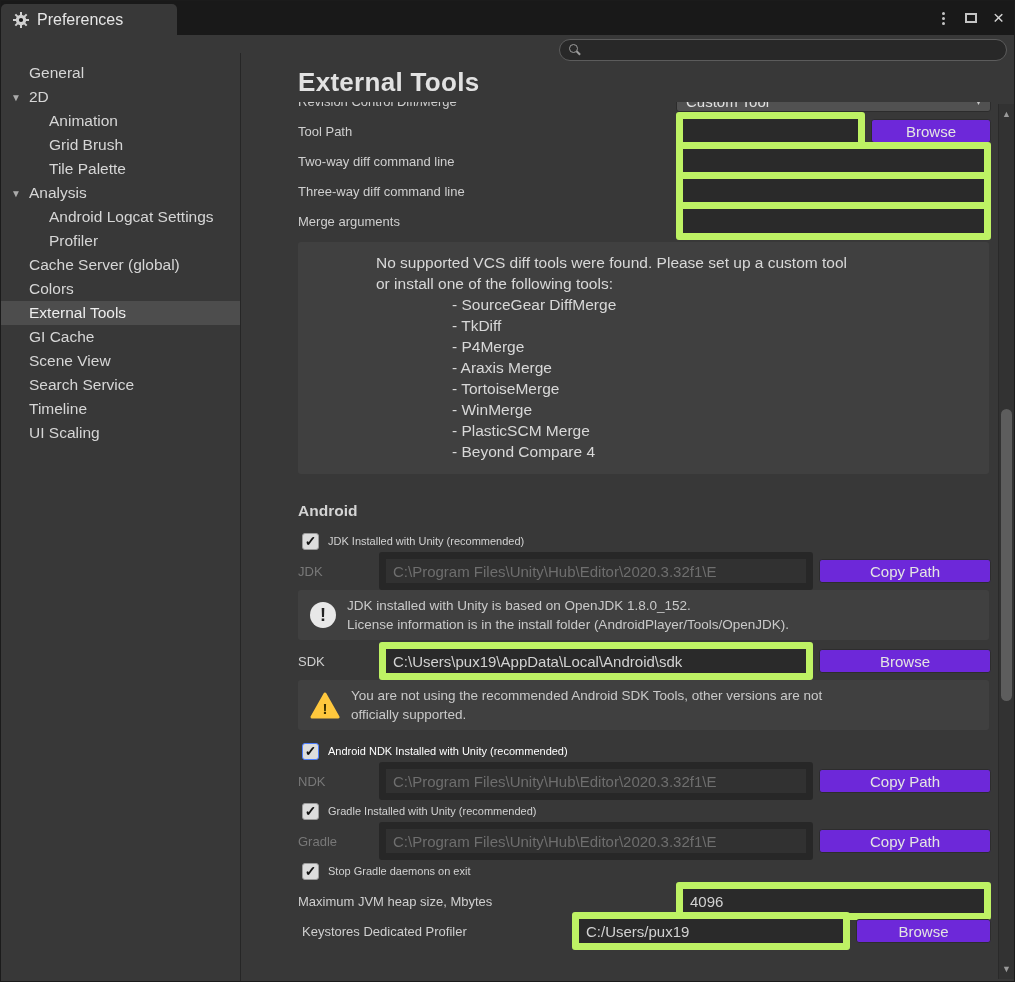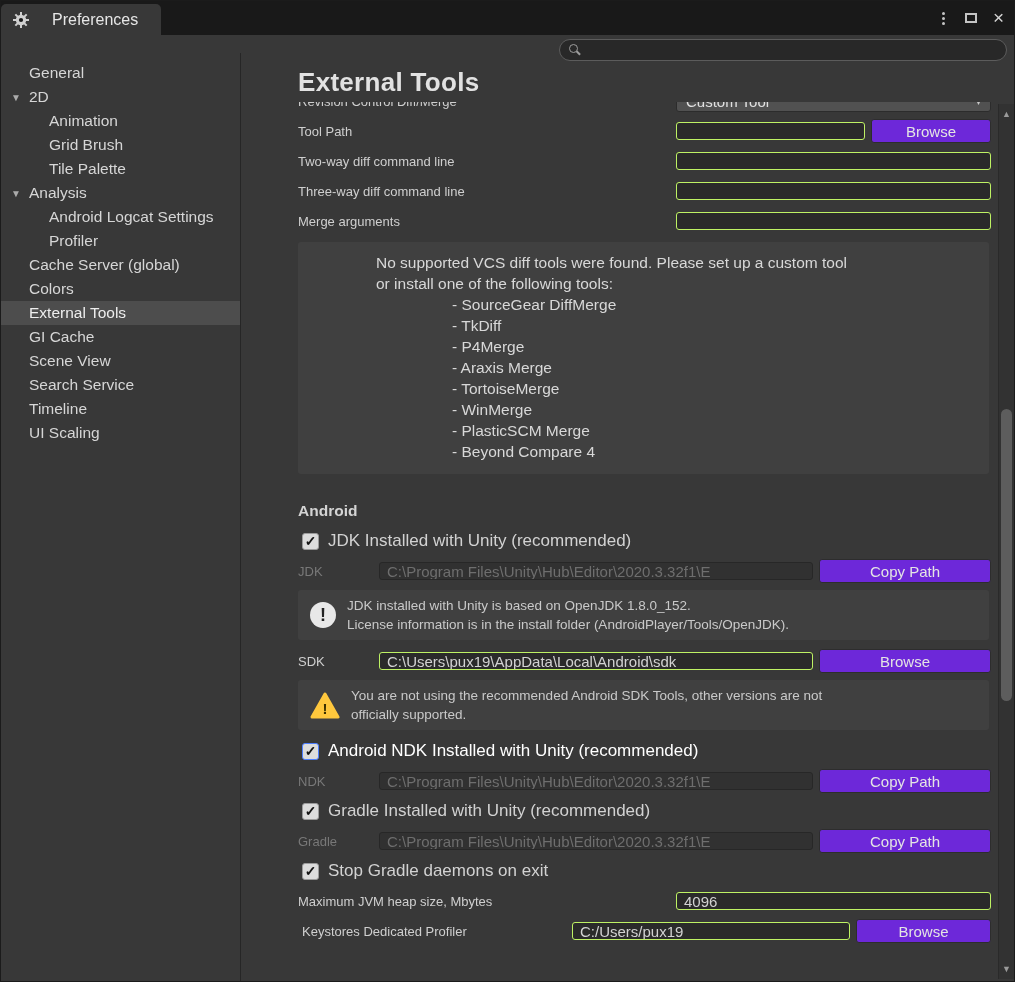--- a/index.html
+++ b/index.html
@@ -7,23 +7,23 @@
   body {
     font-family: "Liberation Sans", sans-serif;
     background:#383838; color:#d2d2d2;
     -webkit-font-smoothing: antialiased;
   }
   .window { position:relative; width:1015px; height:982px; background:#383838; border:1px solid #1b1b1b; }
 
   
   .titlebar { position:absolute; left:0; top:0; right:0; height:34px; background:#191919; }
   .tab {
-    position:absolute; left:0; top:3px; width:160px; height:31px;
+    position:absolute; left:0; top:3px; width:176px; height:31px;
     background:#383838; border-radius:5px 5px 0 0;
-    display:flex; align-items:center; gap:23px; padding-left:12px;
+    display:flex; align-items:center; gap:8px; padding-left:12px;
     color:#e6e6e6; font-size:16px;
   }
   .win-controls { position:absolute; right:10px; top:0; height:34px; display:flex; align-items:center; gap:16px; }
   .dots { display:flex; flex-direction:column; gap:2px; cursor:pointer; padding:4px; }
   .dots i { width:3px; height:3px; border-radius:50%; background:#c4c4c4; }
   .maxbox { width:12px; height:10px; border:2px solid #c4c4c4; cursor:pointer; }
   .closex { font-size:19px; color:#d4d4d4; line-height:18px; cursor:pointer; }
 
   
   .toolbar { position:absolute; left:0; top:34px; right:0; height:31px; background:#383838; }
@@ -54,22 +54,22 @@
   .cliprow .frow { margin-top:-16px; }
 
   .frow { display:flex; align-items:center; height:30px; padding:0 6px 0 12px; }
   .flabel { font-size:13px; color:#cfcfcf; white-space:nowrap; flex:none; }
   .flabel.dim { color:#787878; }
   .labw-diff .flabel { width:378px; }
   .labw-sdk  .flabel { width:81px; }
   .labw-key  .flabel { width:274px; padding-left:4px; }
 
   .tfield {
-    flex:1; min-width:0; height:18px; background:#2a2a2a;
-    border:1px solid #bef264; border-radius:3px; color:#d2d2d2;
+    flex:1; min-width:0; height:38px; background:#2a2a2a;
+    border:7px solid #bef264; border-radius:3px; color:#d2d2d2;
     font-size:15px; font-family:inherit; padding:0 7px; outline:none;
   }
   .tfield.disabled { color:#6e6e6e; background:#313131; border-color:#272727; }
 
   .dropdown {
     flex:1; min-width:0; height:22px; background:#515151; border:1px solid #2c2c2c; border-radius:3px;
     color:#e0e0e0; font-size:15px; display:flex; align-items:center; justify-content:space-between; padding:0 9px;
     cursor:pointer;
   }
   .dropdown .caret { font-size:10px; color:#c7c7c7; }
@@ -84,21 +84,21 @@
   
   .helpbox {
     margin:6px 8px 0 12px; background:#404040; border-radius:3px;
     padding:10px 14px 12px 78px; font-size:15.5px; color:#d8d8d8; line-height:21px;
   }
   .helpbox .tool-line { padding-left:76px; }
 
   .section { padding:28px 0 6px 12px; font-size:15.5px; font-weight:bold; color:#d4d4d4; }
 
   .crow { display:flex; align-items:center; gap:9px; height:30px; padding-left:16px; }
-  .crow .clabel { font-size:17px; color:#d2d2d2; }
+  .crow .clabel { font-size:11px; color:#d2d2d2; }
   .crow .clabel.blue { color:#ffffff; }
   .checkbox { width:17px; height:17px; border-radius:3px; flex:none; cursor:pointer; text-align:center; }
   .checkbox.checked { background:#dcdcdc; border:1px solid #9b9b9b; }
   .checkbox.checked .mark { display:block; color:#141414; font-size:14px; font-weight:bold; line-height:15px; }
   .checkbox.unchecked { background:#313131; border:1px solid #5a5a5a; }
   .checkbox.focusblue { border:1px solid #4C7EFF; }
 
   .infobox {
     margin:4px 8px 6px 12px; background:#404040; border-radius:3px;
     display:flex; align-items:center; gap:11px; padding:6px 12px; min-height:50px;

